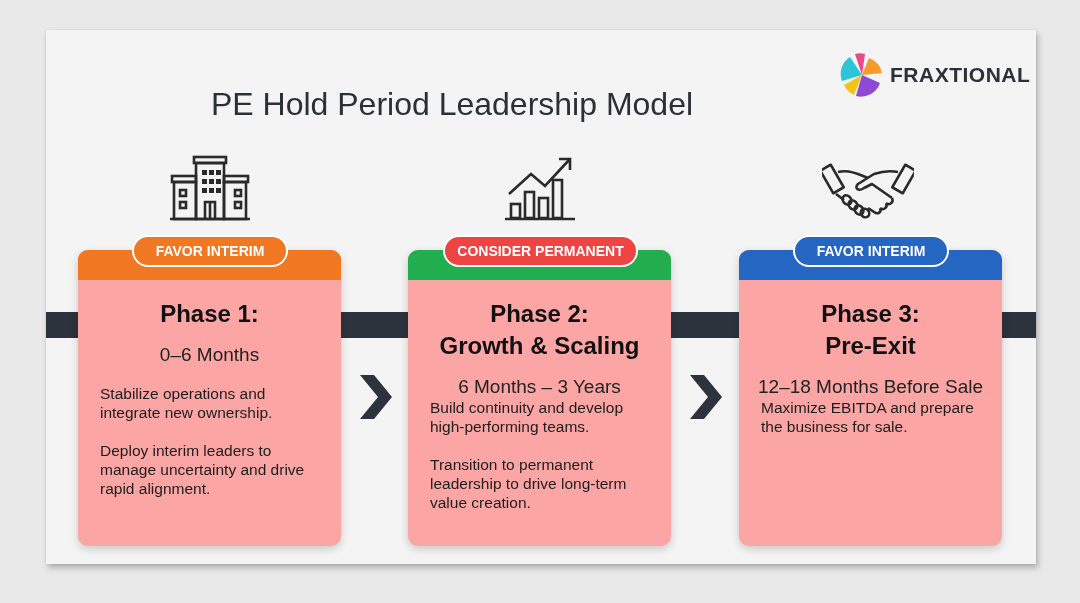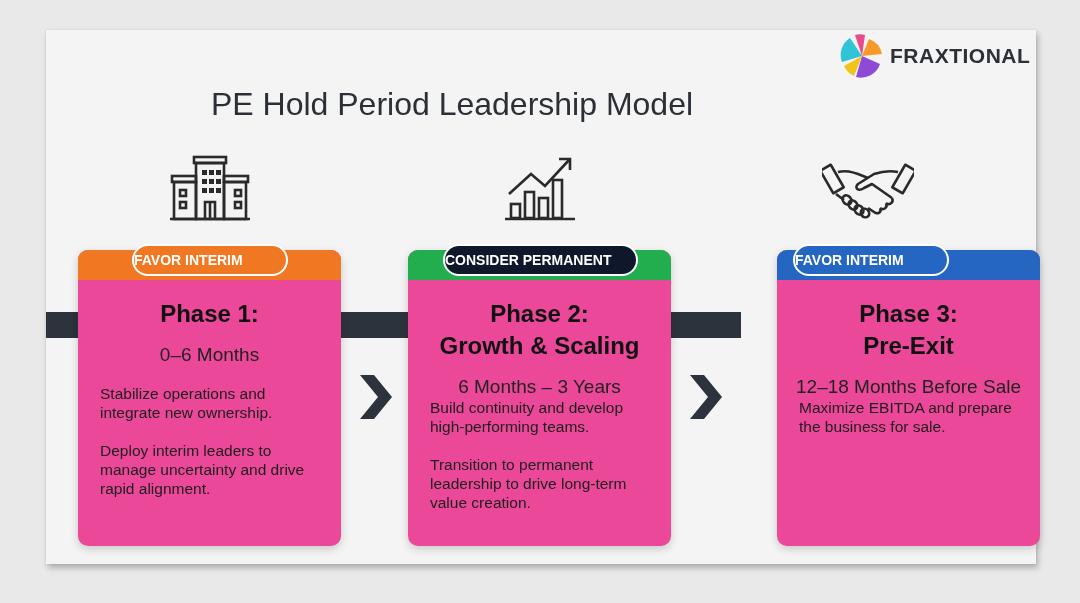--- a/index.html
+++ b/index.html
@@ -7,54 +7,54 @@
     width:1080px; height:603px; overflow:hidden;
     background:#e9e9e9;
     font-family:"Liberation Sans", "DejaVu Sans", sans-serif;
     position:relative;
   }
   .slide {
     position:absolute; left:46px; top:30px; width:990px; height:534px;
     background:#f4f4f4;
     box-shadow: 2px 4px 6px rgba(0,0,0,0.25), 0 0 2px rgba(0,0,0,0.1);
   }
-  .logo { position:absolute; left:838px; top:32px; display:flex; align-items:center; }
+  .logo { position:absolute; left:838px; top:51px; display:flex; align-items:center; }
   .logo svg { width:48px; height:48px; }
   .logo-text {
     margin-left:4px; font-size:21px; font-weight:700; letter-spacing:0.5px; color:#2d3038;
   }
   .title {
     position:absolute; left:0; top:86px; width:904px; text-align:center;
     font-size:32px; color:#2b2f36; font-weight:400;
   }
   .connector {
     position:absolute; top:312px; height:26px; background:#2d333c;
   }
   .chev { position:absolute; top:373px; width:34px; height:48px; }
   .icon { position:absolute; }
   .card {
     position:absolute; top:250px; width:263px; height:296px;
-    background:#ec4899; border-radius:10px;
+    background:#fca5a5; border-radius:10px;
     box-shadow: 0 3px 8px rgba(0,0,0,0.18);
     overflow:hidden;
   }
   .card-head { height:30px; }
   .card-body { text-align:center; color:#111; }
   .phase-title {
     margin-top:18px; font-size:24px; font-weight:700; line-height:32px; color:#111;
   }
   .timeframe { margin-top:14px; font-size:19px; color:#222; }
   .desc {
     text-align:left; padding:0 22px; font-size:15.5px; line-height:19px; color:#1d1d1d;
   }
   .desc p { margin:0; }
   .desc p + p { margin-top:19px; }
   .badge {
-    position:absolute; top:244px; height:28px; border:2.5px solid #fff; border-radius:16px;
-    color:#fff; font-weight:700; font-size:14px; line-height:28px; 
+    position:absolute; top:235px; height:28px; border:2.5px solid #fff; border-radius:16px;
+    color:#fff; font-weight:700; font-size:14px; line-height:28px; text-align:center;
     box-sizing:content-box;
   }
 </style>
 </head>
 <body>
 
 <div class="slide"></div>
 
 <div class="logo">
   <svg viewBox="0 0 48 48">
@@ -152,29 +152,29 @@
       <div>Growth &amp; Scaling</div>
     </div>
     <div class="timeframe">6 Months – 3 Years</div>
     <div class="desc" style="">
       <p>Build continuity and develop high-performing teams.</p>
       <p>Transition to permanent leadership to drive long-term value creation.</p>
     </div>
   </div>
 </div>
 
-<div class="card" style="left:777px;">
+<div class="card" style="left:739px;">
   <div class="card-head" style="background:#2466c2;"></div>
   <div class="card-body">
     <div class="phase-title">
       <div>Phase 3:</div>
       <div>Pre-Exit</div>
     </div>
     <div class="timeframe">12–18 Months Before Sale</div>
     <div class="desc" style="">
       <p>Maximize EBITDA and prepare the business for sale.</p>
     </div>
   </div>
 </div>
 
 <div class="badge" style="left:132px;width:152px;background:#f07822;">FAVOR INTERIM</div>
-<div class="badge" style="left:443px;width:191px;background:#0f172a;">CONSIDER PERMANENT</div>
+<div class="badge" style="left:443px;width:191px;background:#ef4444;">CONSIDER PERMANENT</div>
 <div class="badge" style="left:793px;width:152px;background:#2466c2;">FAVOR INTERIM</div>
 
 </body></html>

